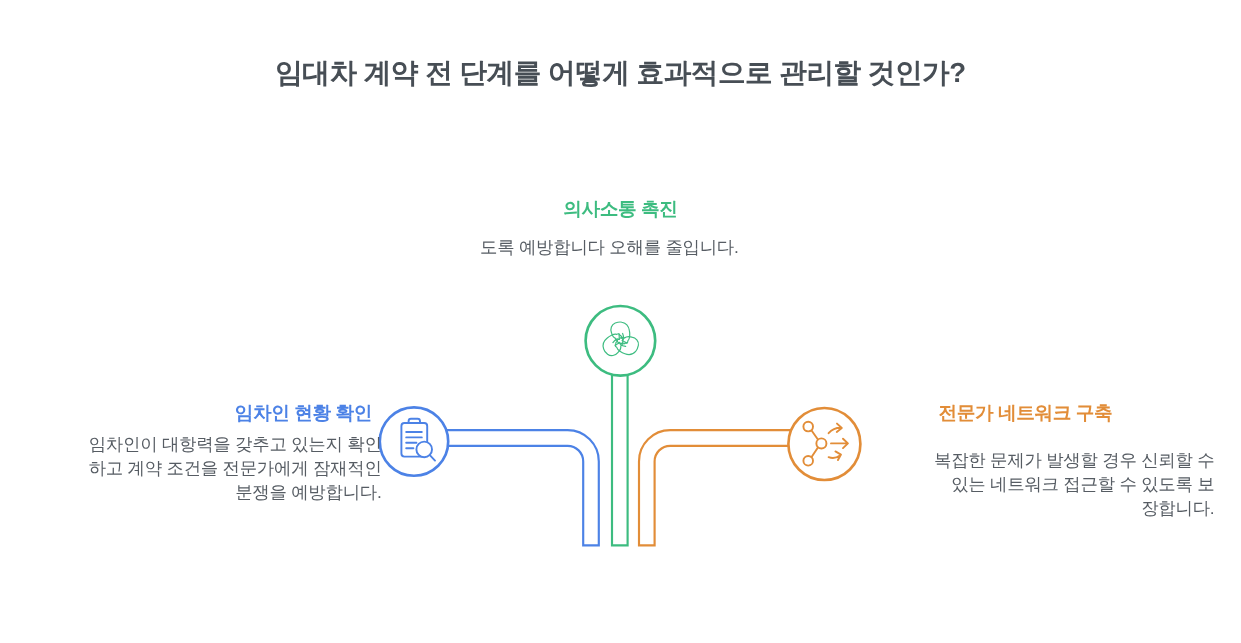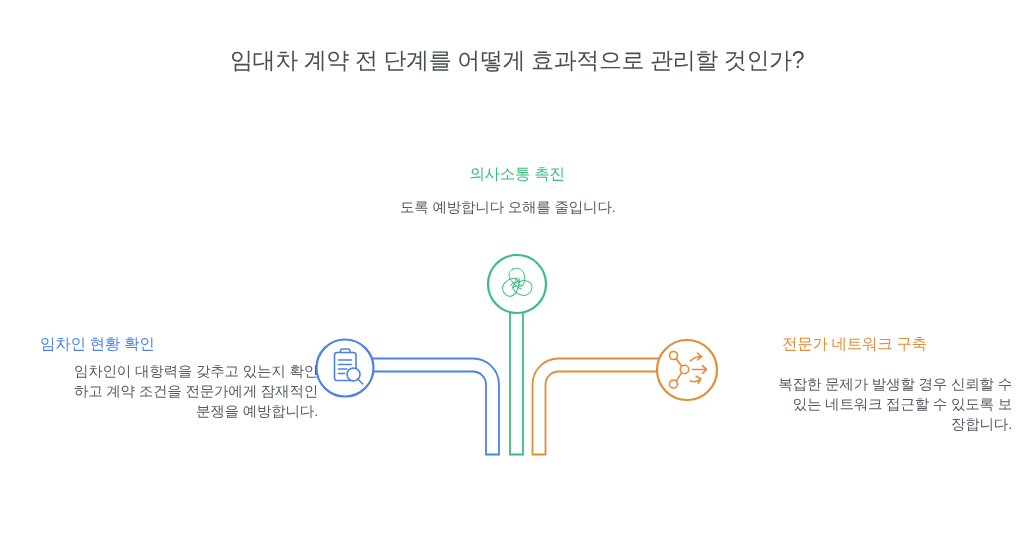--- a/index.html
+++ b/index.html
@@ -10,29 +10,29 @@
   body{
     font-family:"Liberation Sans","DejaVu Sans",sans-serif;
     background:var(--background);
   }
   .canvas{
     position:relative;width:1034px;height:536px;overflow:hidden;
     background:var(--background);
   }
   .title{
     position:absolute;top:45px;left:0;right:0;
-    text-align:center;font-size:23px;font-weight:400;
+    text-align:center;font-size:23px;font-weight:700;
     letter-spacing:-0.4px;color:var(--title_text);
   }
   .svg-layer{position:absolute;left:0;top:0;}
   .node-label{
-    position:absolute;font-size:15.5px;font-weight:400;letter-spacing:-0.3px;
+    position:absolute;font-size:15.5px;font-weight:700;letter-spacing:-0.3px;
   }
   .label-green{color:var(--green);left:380px;top:164px;width:274px;text-align:center;}
-  .label-blue{color:var(--blue);left:40px;top:334px;width:270px;}
+  .label-blue{color:var(--blue);left:40px;top:334px;width:270px;text-align:right;}
   .label-orange{color:var(--orange);left:740px;top:334px;width:280px;text-align:left;margin-left:42px;}
   .node-desc{
     position:absolute;font-size:14.5px;line-height:20px;
     color:var(--body_text);letter-spacing:-0.2px;
   }
   .desc-green{left:400px;top:197px;width:245px;text-align:left;}
   .desc-blue{left:30px;top:361px;width:288px;text-align:right;}
   .desc-orange{left:740px;top:374px;width:272px;text-align:right;}
   .pipe{fill:none;stroke-width:1.8px;}
   .ring{fill:#fff;stroke-width:2.2px;}

